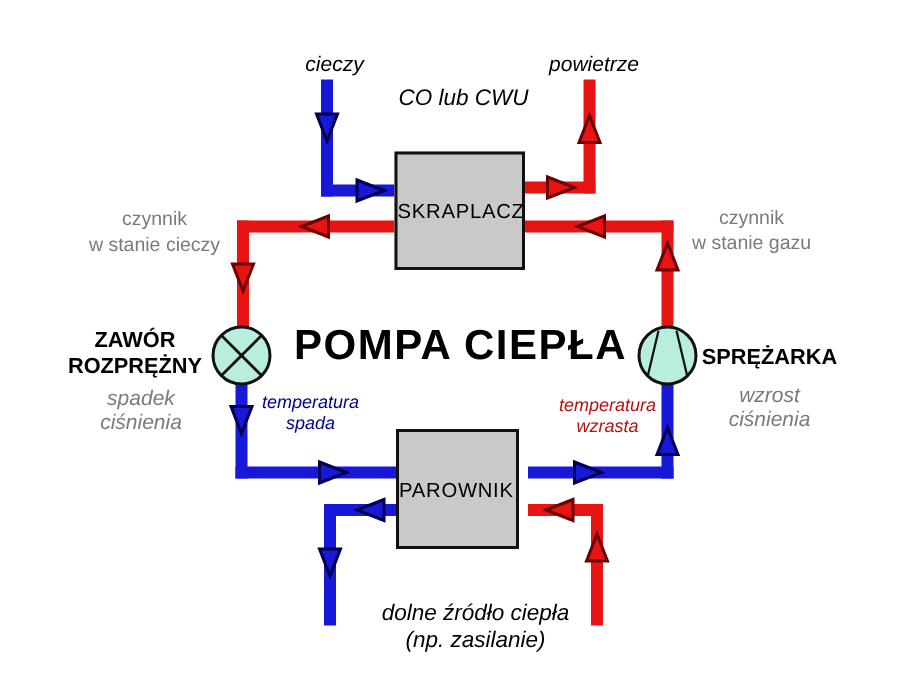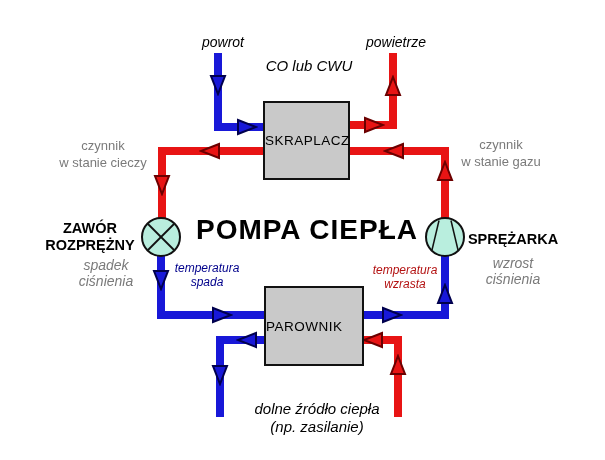--- a/index.html
+++ b/index.html
@@ -122,39 +122,39 @@
       <polygon points="9,2 16,20 2,20" fill="#e81414" stroke="#6b0000" stroke-width="2"></polygon>
     </svg>
 
   <svg class="arrow" style="left:362px; top:331px;" width="22" height="18">
       <polygon points="20,2 2,9 20,16" fill="#e81414" stroke="#6b0000" stroke-width="2"></polygon>
     </svg>
 
   <div class="box" style="left:263px; top:101px; width:87px; height:79px;">
     <span>SKRAPLACZ</span>
   </div>
-  <div class="box" style="left:264px; top:286px; width:100px; height:80px;">
+  <div class="box" style="left:264px; top:286px; width:82px; height:80px;">
     <span>PAROWNIK</span>
   </div>
 
   <div class="symbol" style="left:141px; top:217px;">
     <svg width="40" height="40">
         <line x1="7" y1="7" x2="33" y2="33" stroke="#111" stroke-width="1.8"></line>
         <line x1="33" y1="7" x2="7" y2="33" stroke="#111" stroke-width="1.8"></line>
       </svg>
   </div>
   <div class="symbol" style="left:425px; top:217px;">
     <svg width="40" height="40">
         <line x1="14" y1="3.5" x2="7" y2="33" stroke="#111" stroke-width="1.5"></line>
         <line x1="26" y1="3.5" x2="33" y2="33" stroke="#111" stroke-width="1.5"></line>
       </svg>
   </div>
 
   <div class="label italic sz14" style="left:223px; top:42px;">
-    <span>powrot</span>
+    <span>cieczy</span>
   </div>
   <div class="label italic sz14" style="left:396px; top:42px;">
     <span>powietrze</span>
   </div>
   <div class="label italic sz15" style="left:309px; top:66px;">
     <span>CO lub CWU</span>
   </div>
 
   <div class="label gray sz13" style="left:103px; top:154px;">
     <div>czynnik</div>
@@ -162,21 +162,21 @@
   </div>
   <div class="label gray sz13" style="left:501px; top:153px;">
     <div>czynnik</div>
     <div>w stanie gazu</div>
   </div>
 
   <div class="label name" style="left:90px; top:236px;">
     <div>ZAWÓR</div>
     <div>ROZPRĘŻNY</div>
   </div>
-  <div class="label gray italic sz14" style="left:106px; top:273px;">
+  <div class="label gray italic sz14" style="left:94px; top:273px;">
     <div>spadek</div>
     <div>ciśnienia</div>
   </div>
   <div class="label navy italic sz12" style="left:207px; top:275px;">
     <div>temperatura</div>
     <div>spada</div>
   </div>
 
   <div class="label title" style="left:307px; top:230px;">
     <span>POMPA CIEPŁA</span>

